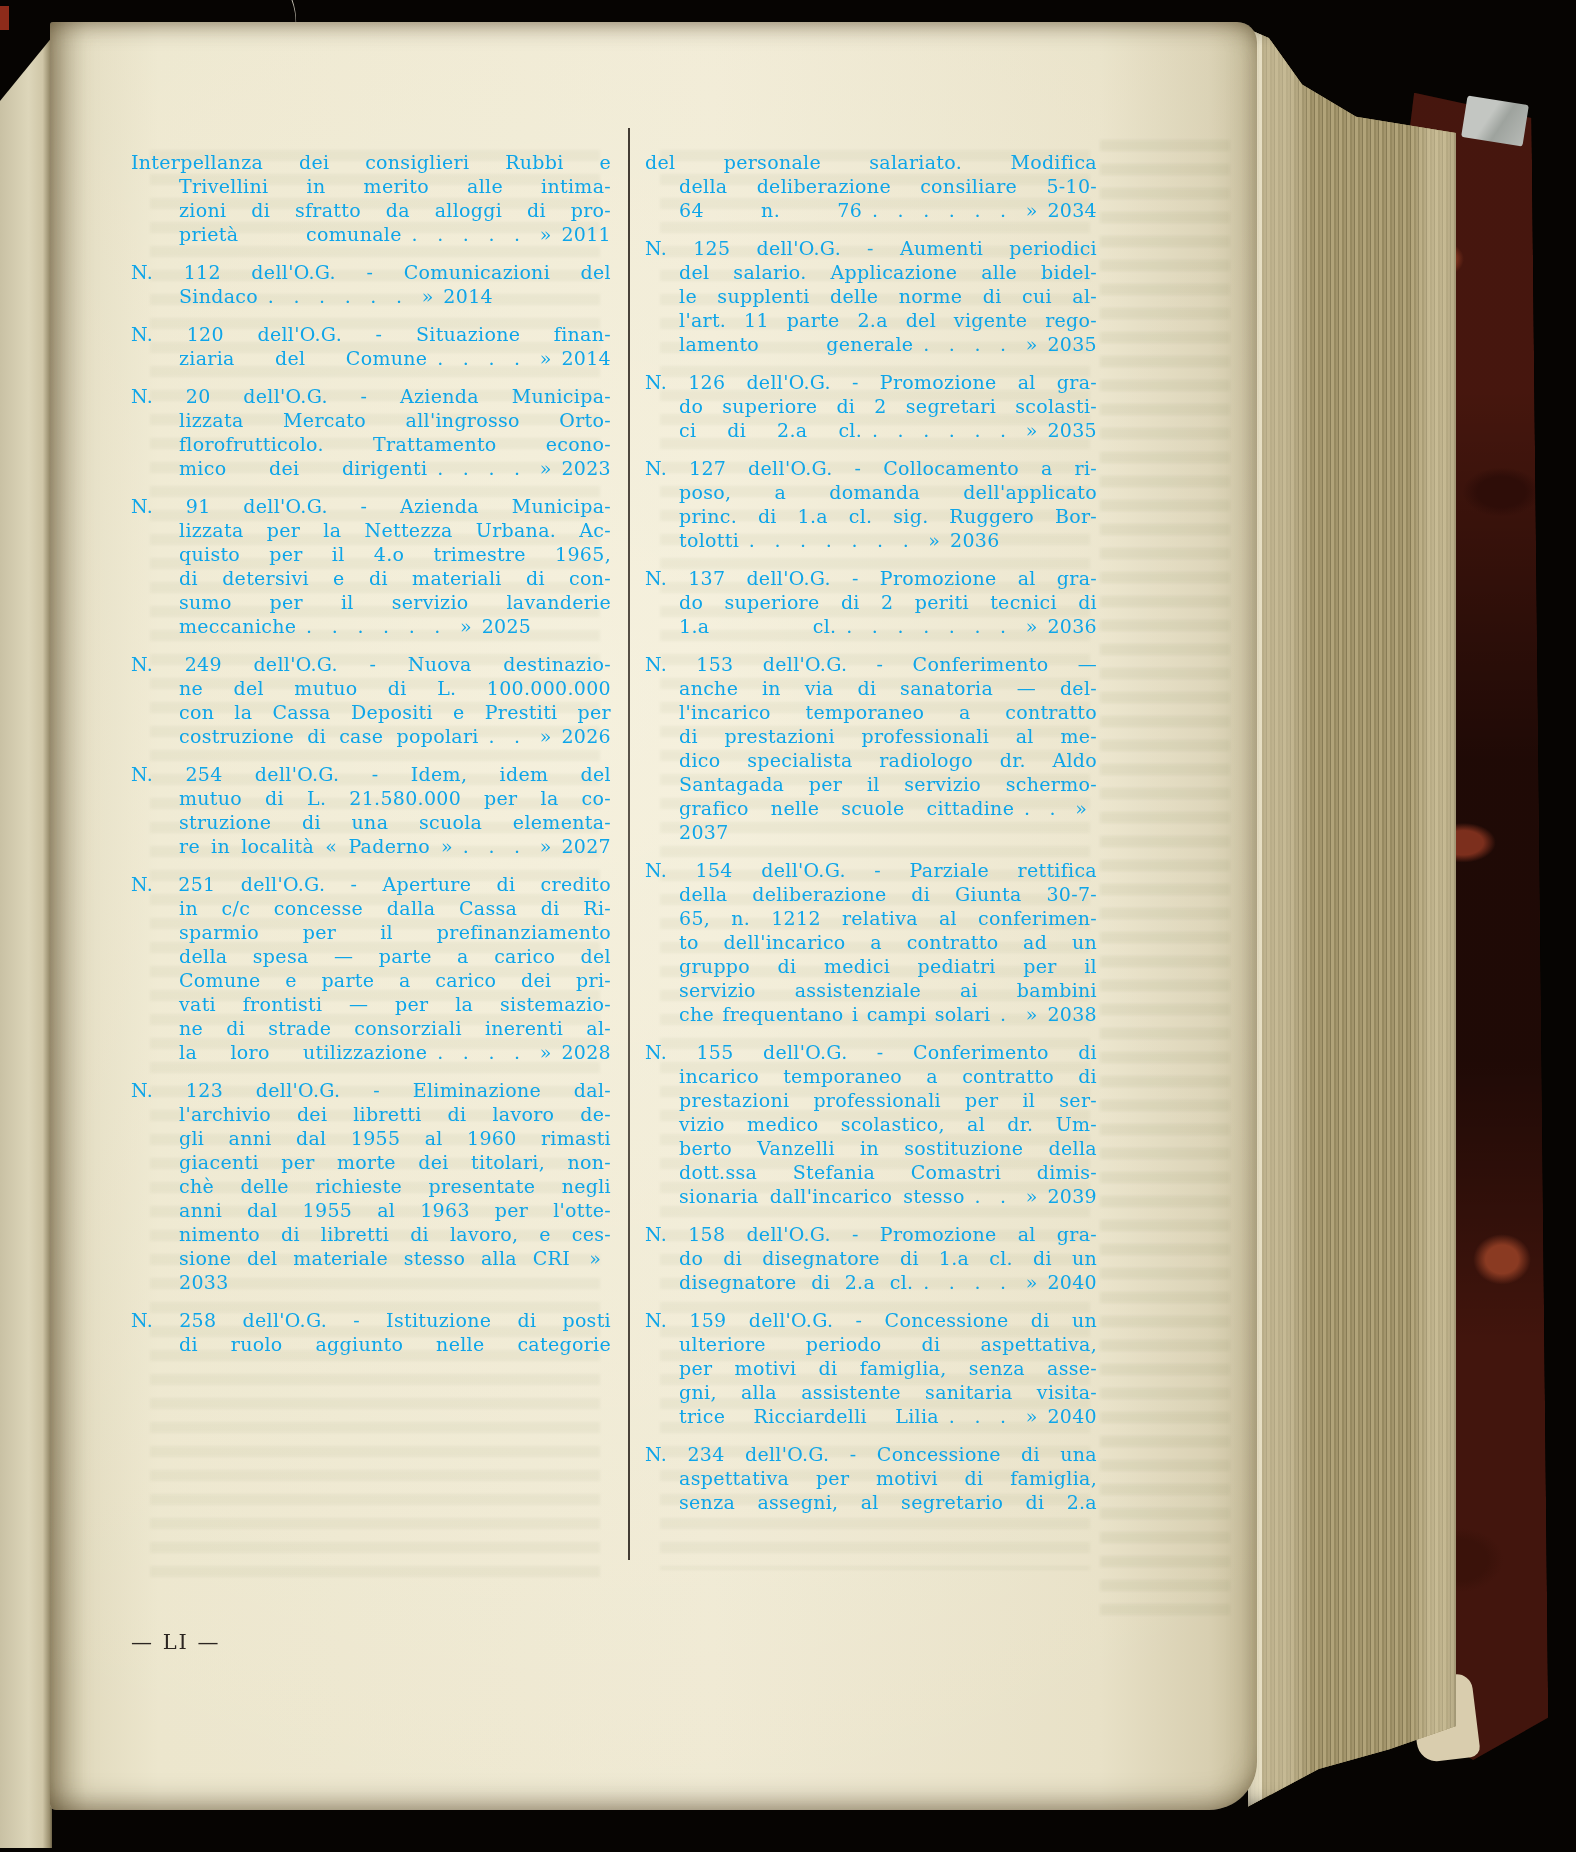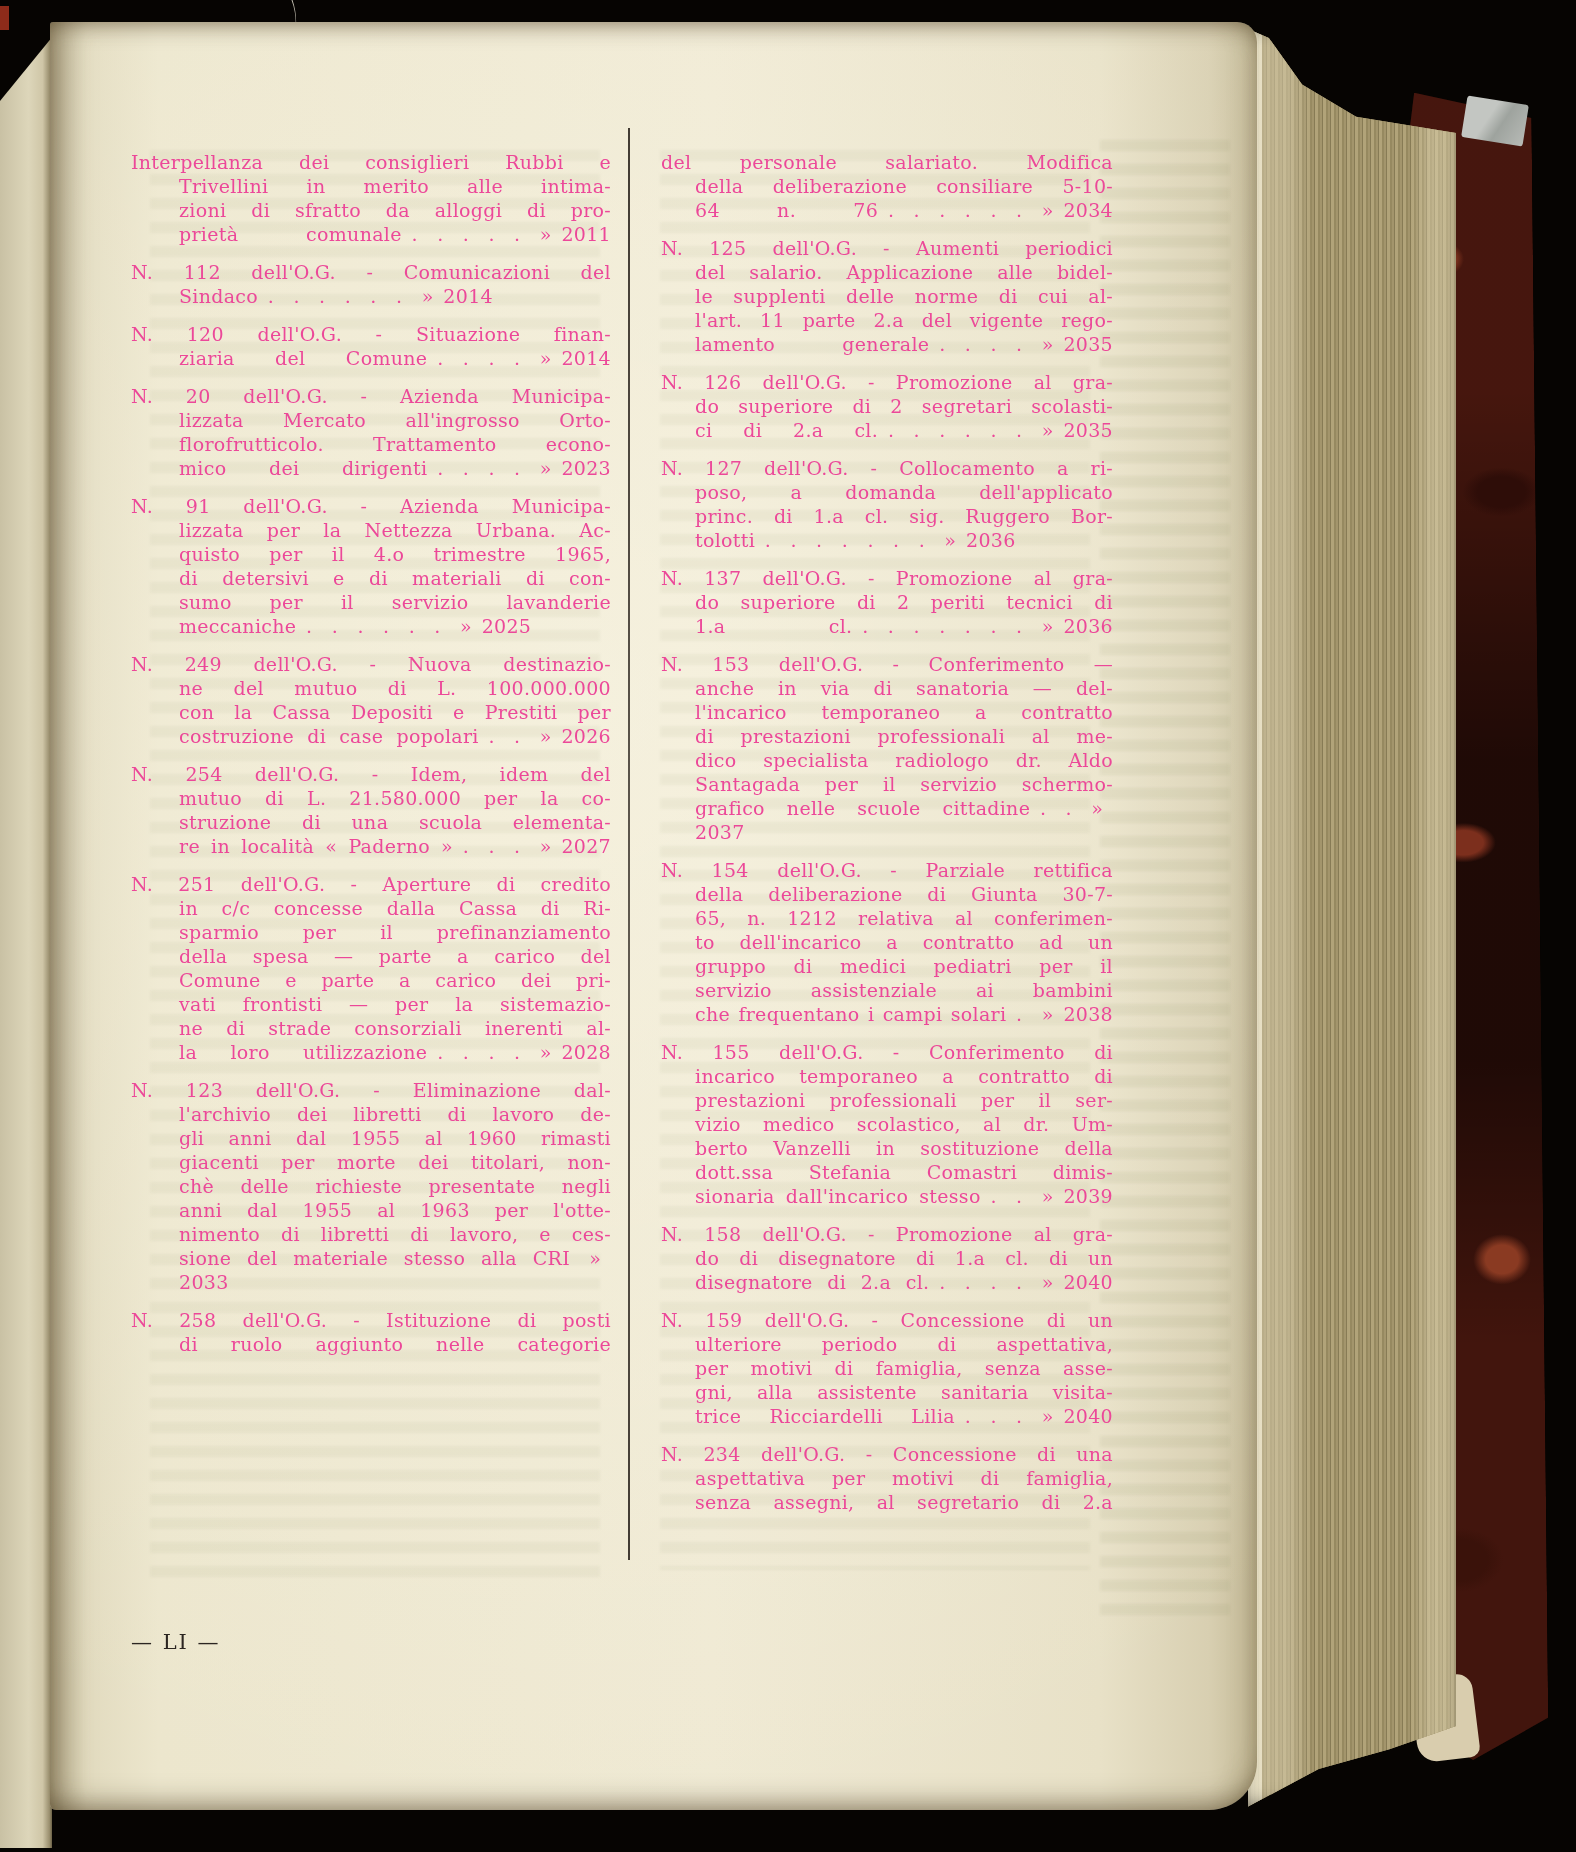--- a/index.html
+++ b/index.html
@@ -52,23 +52,23 @@
                inset -14px 0 30px -16px rgba(95,75,40,.4);}
 
   
   .ghost{position:absolute;filter:blur(1.6px);opacity:.55;pointer-events:none;
     background:repeating-linear-gradient(180deg, rgba(122,132,82,.12) 0 11px, rgba(122,132,82,0) 11px 24px);}
   .ghost.g1{left:150px;top:150px;width:450px;height:1440px;}
   .ghost.g2{left:660px;top:150px;width:430px;height:1420px;}
   .ghost.g3{left:1100px;top:140px;width:130px;height:1480px;opacity:.75;}
 
   
-  .column{position:absolute;color:#ec4899;font-size:19px;line-height:24px;letter-spacing:.3px;}
+  .column{position:absolute;color:#0ea5e9;font-size:19px;line-height:24px;letter-spacing:.3px;}
   .col-left{left:131px;top:150px;width:480px;}
-  .col-right{left:645px;top:150px;width:452px;margin-left:16px;}
+  .col-right{left:645px;top:150px;width:452px;}
   .entry{margin:0 0 14px 0;text-align:justify;text-align-last:justify;
          padding-left:48px;text-indent:-48px;}
   .col-right .entry{padding-left:34px;text-indent:-34px;}
   .column-divider{position:absolute;left:628px;top:128px;width:2px;height:1432px;
          background:linear-gradient(180deg,rgba(35,28,22,.85),rgba(35,28,22,.7) 60%,rgba(35,28,22,.85));}
   .footer{position:absolute;left:131px;top:1630px;width:966px;text-align:left;
          color:#2b2521;font-size:21px;letter-spacing:2px;}
 </style>
 </head>
 <body>

